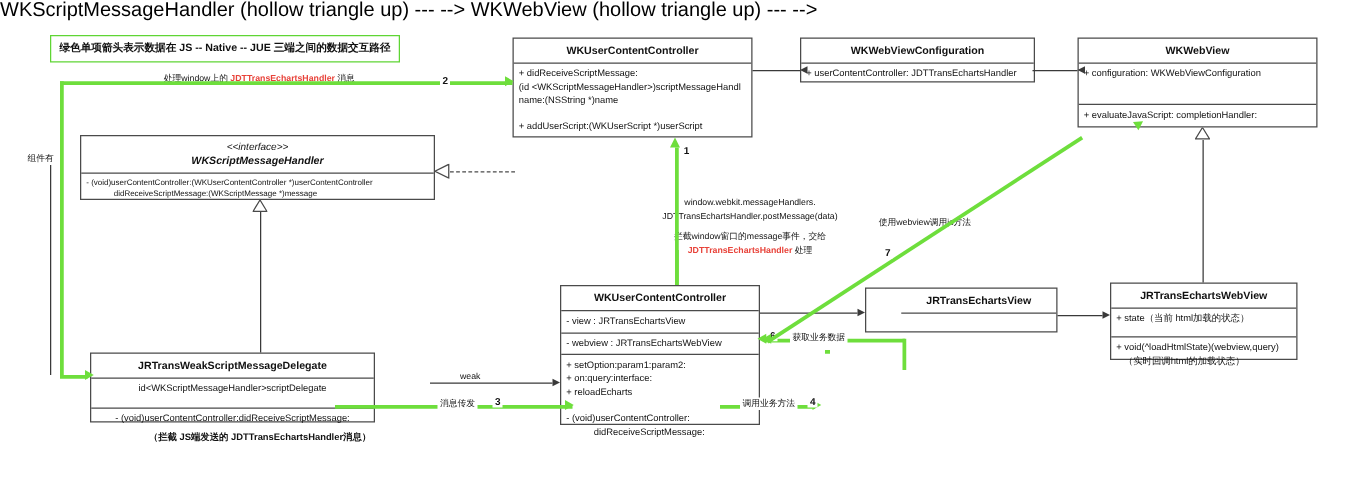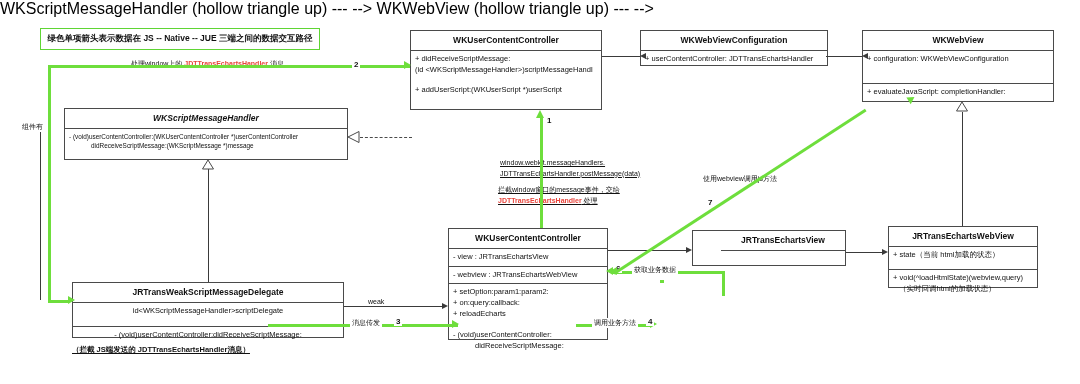--- a/index.html
+++ b/index.html
@@ -27,21 +27,21 @@
 
   
   .legend{
     position:absolute;border:1.5px solid #5fd534;background:#fff;
     display:flex;align-items:center;justify-content:center;
     font-size:8.5px;font-weight:bold;color:#111;box-sizing:border-box;
   }
 
   
   .note{position:absolute;font-size:7px;color:#111;line-height:1.5;}
-  .note.c{text-align:left;text-decoration:underline;}
+  .note.c{text-align:center;}
   .note .hl{color:#e8433a;font-weight:bold;}
   .note.b{font-weight:bold;font-size:7.5px;}
 
   
   .ln{position:absolute;background:#3a3a3a;}
   .ln.h{height:1px;}
   .ln.v{width:1px;}
   .g{position:absolute;background:#6ede3c;}
   .g.h{height:2.5px;}
   .g.v{width:2.5px;}
@@ -73,20 +73,21 @@
 
   
 
   
   <div class="box" style="left:410px;top:30px;width:192px;height:80px;">
     <div class="title">WKUserContentController</div>
     <div class="sep"></div>
     <div class="cmp">
       <div>+ didReceiveScriptMessage:</div>
       <div>(id &lt;WKScriptMessageHandler&gt;)scriptMessageHandl</div>
+      <div>name:(NSString *)name</div>
       <div class="empty"></div>
       <div>+ addUserScript:(WKUserScript *)userScript</div>
     </div>
   </div>
 
   
   <div class="box" style="left:640px;top:30px;width:188px;height:36px;">
     <div class="title">WKWebViewConfiguration</div>
     <div class="sep"></div>
     <div class="cmp">
@@ -103,31 +104,32 @@
     </div>
     <div class="sep"></div>
     <div class="cmp">
       <div>+ evaluateJavaScript: completionHandler:</div>
     </div>
   </div>
 
   
   <div class="box" style="left:64px;top:108px;width:284px;height:52px;">
     <div class="title iface">
+      <span class="stereo">&lt;&lt;interface&gt;&gt;</span>
       <span>WKScriptMessageHandler</span>
     </div>
     <div class="sep"></div>
     <div class="cmp" style="font-size:6.4px;">
       <div>- (void)userContentController:(WKUserContentController *)userContentController</div>
       <div class="ind">didReceiveScriptMessage:(WKScriptMessage *)message</div>
     </div>
   </div>
 
   
-  <div class="box" style="left:72px;top:282px;width:272px;height:56px;">
+  <div class="box" style="left:72px;top:282px;width:228px;height:56px;">
     <div class="title">JRTransWeakScriptMessageDelegate</div>
     <div class="sep"></div>
     <div class="cmp center" style="height:17px;">
       <div>id&lt;WKScriptMessageHandler&gt;scriptDelegate</div>
     </div>
     <div class="sep"></div>
     <div class="cmp center">
       <div>- (void)userContentController:didReceiveScriptMessage:</div>
     </div>
   </div>
@@ -142,21 +144,21 @@
     <div class="cmp">
       <div>- view : JRTransEchartsView</div>
     </div>
     <div class="sep"></div>
     <div class="cmp">
       <div>- webview :  JRTransEchartsWebView</div>
     </div>
     <div class="sep"></div>
     <div class="cmp">
       <div>+ setOption:param1:param2:</div>
-      <div>+ on:query:callback:</div>
+      <div>+ on:query:interface:</div>
       <div>+ reloadEcharts</div>
       <div class="empty"></div>
       <div>- (void)userContentController:</div>
       <div class="ind">didReceiveScriptMessage:</div>
     </div>
   </div>
 
   
   <div class="box" style="left:692px;top:230px;width:154px;height:36px;padding-left:28px;">
     <div class="title">JRTransEchartsView</div>

